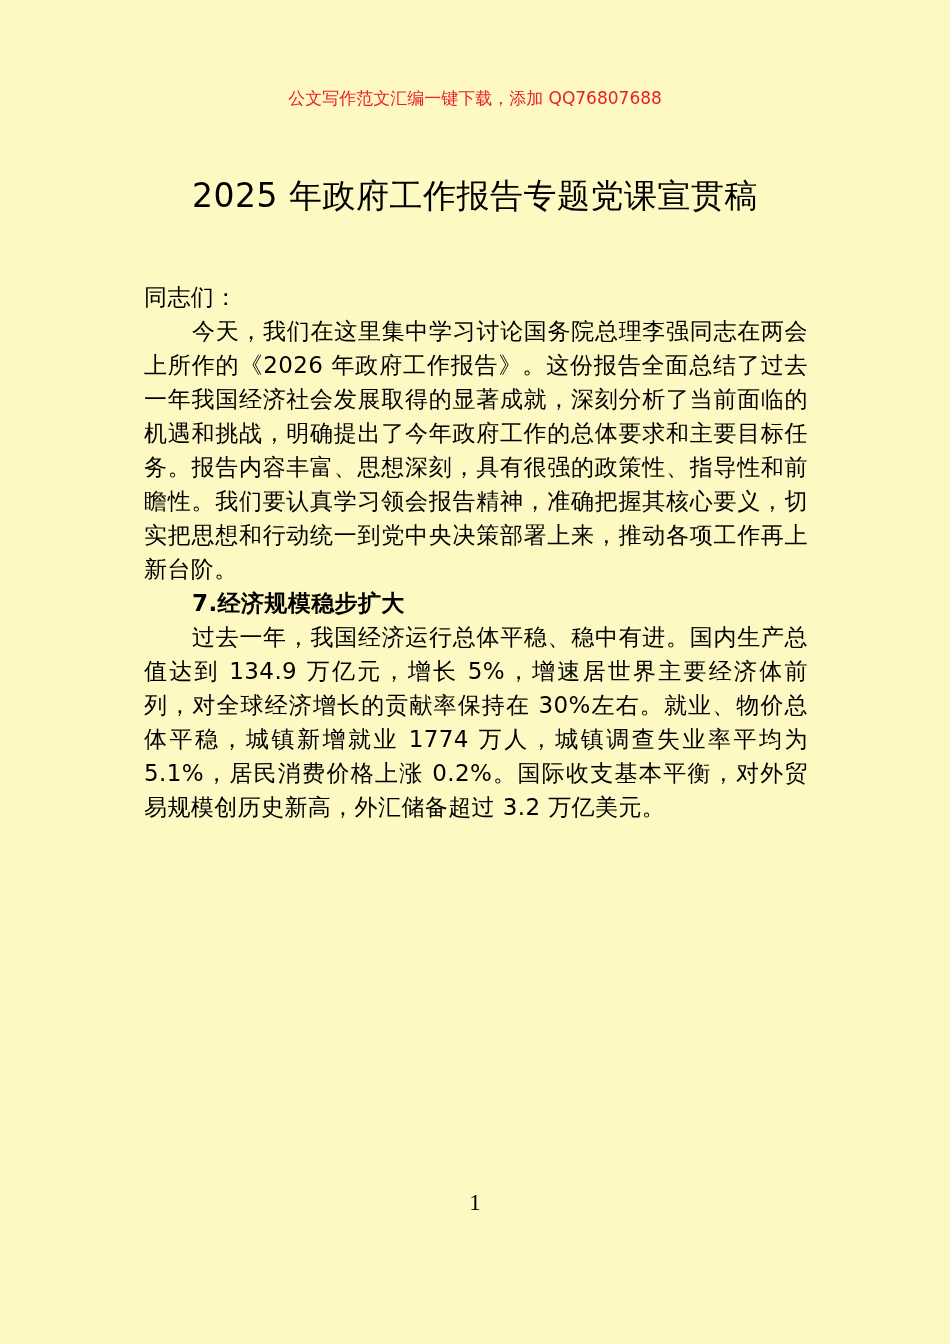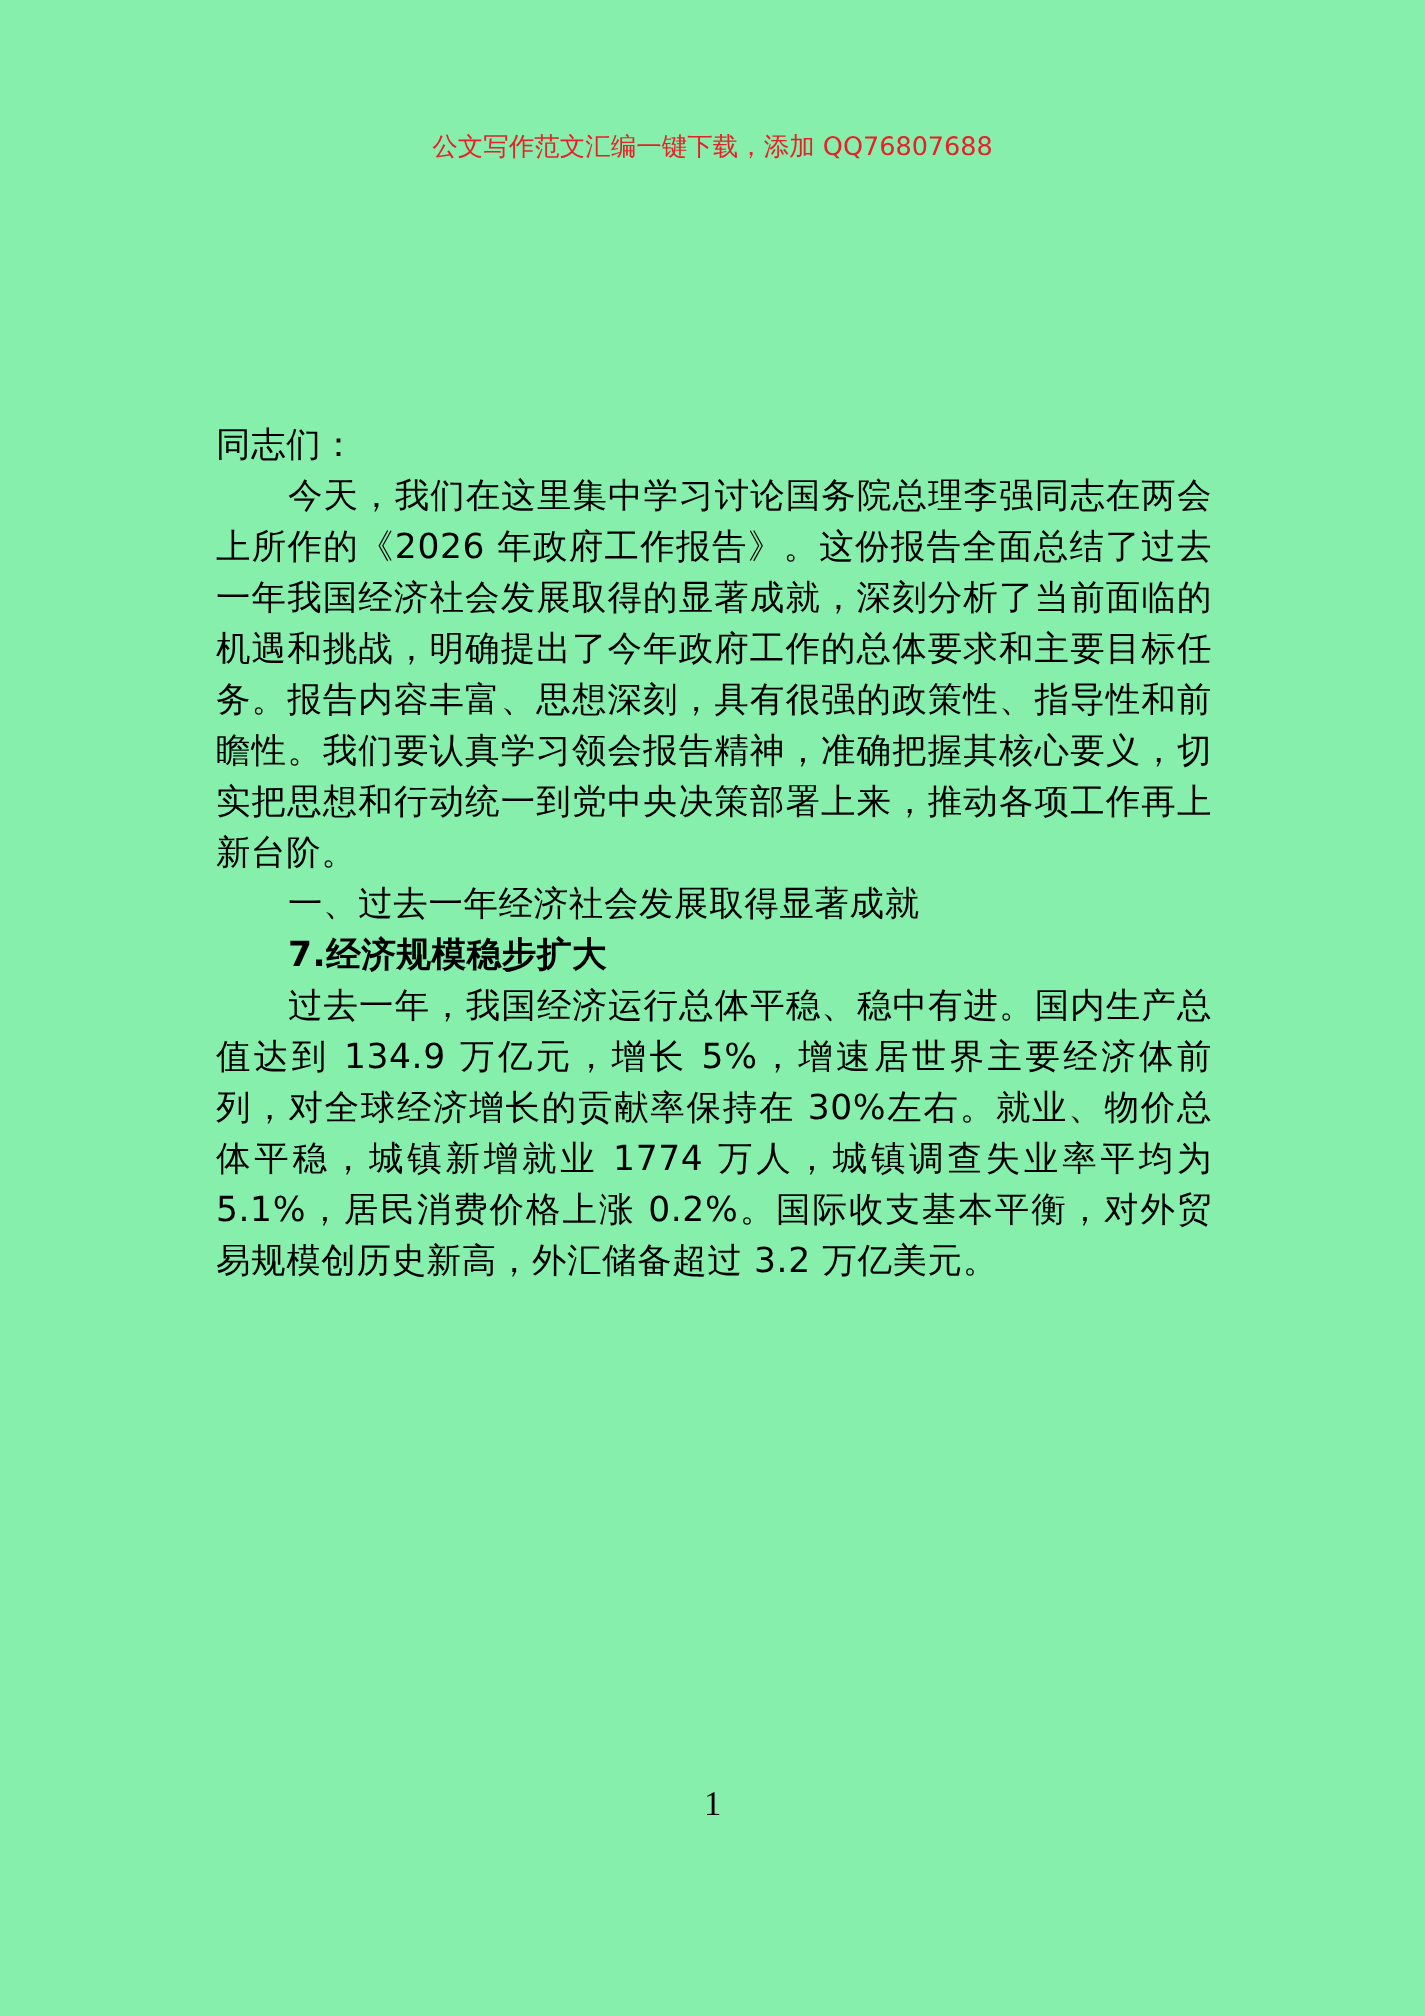--- a/index.html
+++ b/index.html
@@ -14,21 +14,21 @@
       overflow: hidden;
       font-family: "DejaVu Sans", "Liberation Sans", sans-serif;
       color: #000000;
     }
     .page {
       position: absolute;
       left: 0;
       top: 0;
       width: 950px;
       height: 1344px;
-      background: #86efac;
+      background: #fef9c3;
     }
     .header-note {
       position: absolute;
       top: 84px;
       left: 0;
       width: 950px;
       text-align: center;
       font-size: 17px;
       line-height: 28px;
       color: #e8202a;
@@ -82,27 +82,27 @@
       font-family: "Liberation Serif", "DejaVu Serif", serif;
     }
   </style>
 </head>
 <body>
 
 <div class="page">
 
   <div class="header-note">公文写作范文汇编一键下载，添加 QQ76807688</div>
 
+  <div class="doc-title">2025 年政府工作报告专题党课宣贯稿</div>
 
   <div class="body-text">
     <p class="salutation">同志们：</p>
 
     <p class="indent">今天，我们在这里集中学习讨论国务院总理李强同志在两会上所作的《2026 年政府工作报告》。这份报告全面总结了过去一年我国经济社会发展取得的显著成就，深刻分析了当前面临的机遇和挑战，明确提出了今年政府工作的总体要求和主要目标任务。报告内容丰富、思想深刻，具有很强的政策性、指导性和前瞻性。我们要认真学习领会报告精神，准确把握其核心要义，切实把思想和行动统一到党中央决策部署上来，推动各项工作再上新台阶。</p>
 
-    <p class="indent">一、过去一年经济社会发展取得显著成就</p>
 
     <p class="indent bold">7.经济规模稳步扩大</p>
 
     <p class="indent">过去一年，我国经济运行总体平稳、稳中有进。国内生产总值达到 134.9 万亿元，增长 5%，增速居世界主要经济体前列，对全球经济增长的贡献率保持在 30%左右。就业、物价总体平稳，城镇新增就业 1774 万人，城镇调查失业率平均为 5.1%，居民消费价格上涨 0.2%。国际收支基本平衡，对外贸易规模创历史新高，外汇储备超过 3.2 万亿美元。</p>
 
 
   </div>
 
   <div class="page-number">1</div>
 

